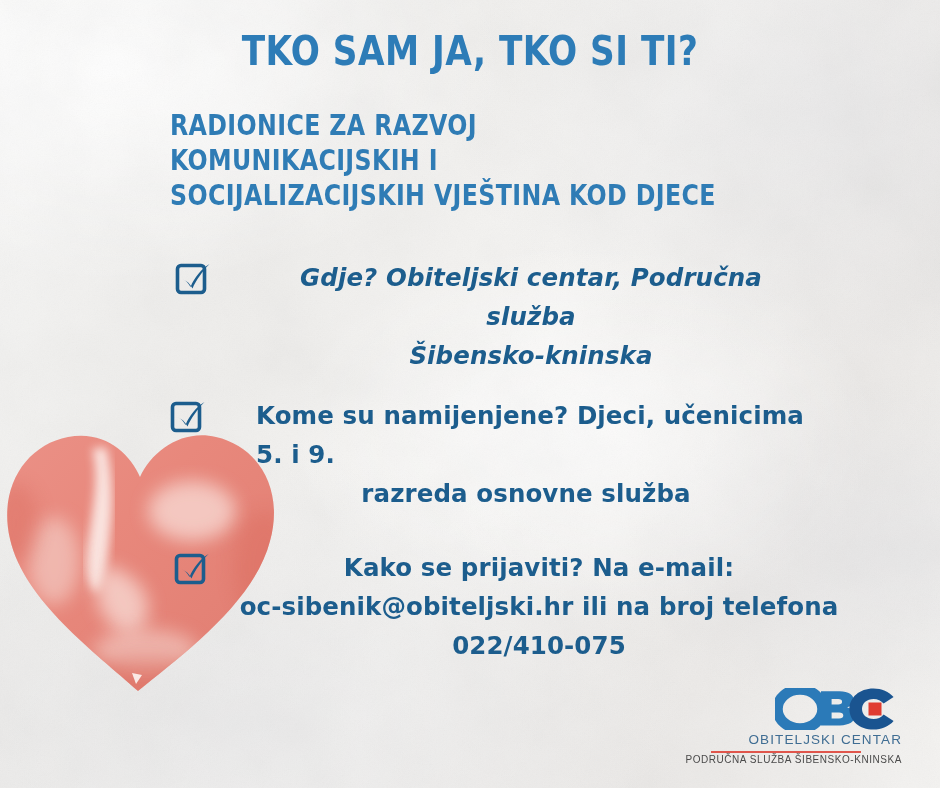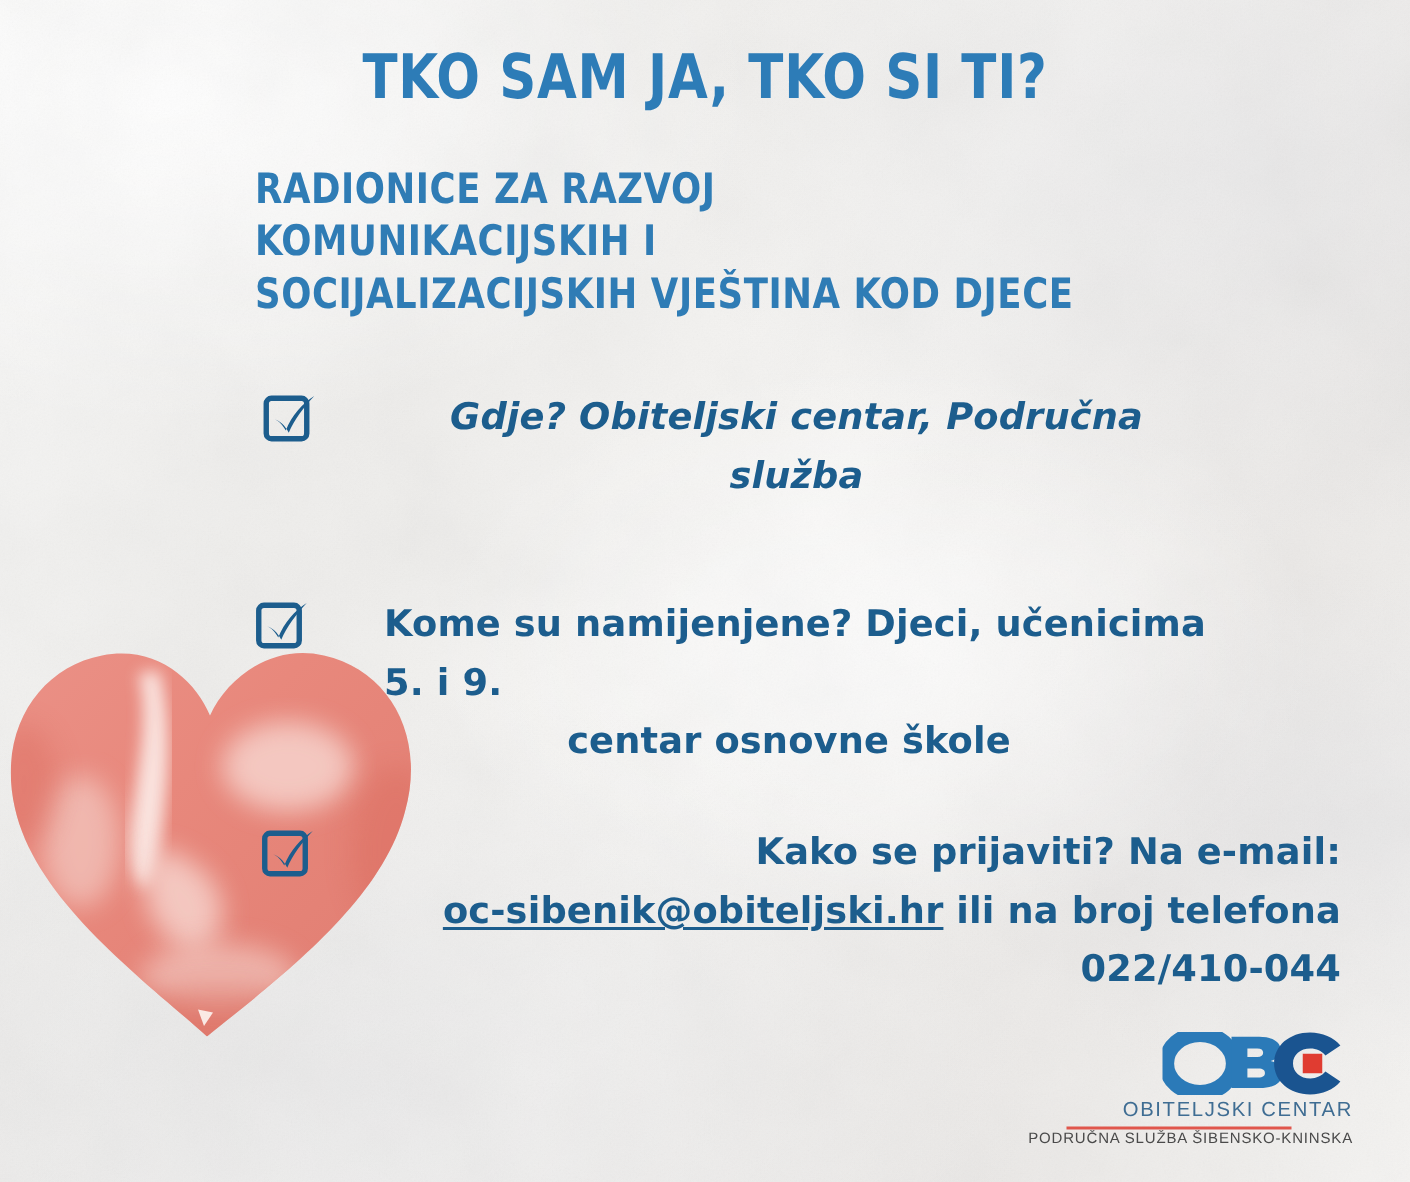--- a/index.html
+++ b/index.html
@@ -88,23 +88,22 @@
 
   #bullet-1{ left:173px; top:258px; width:680px; }
   #bullet-1 .btext{ margin-left:88px; text-align:center; width:540px;font-style:italic; }
 
   #bullet-2{ left:168px; top:396px; width:700px; }
   #bullet-2 .btext{ margin-left:88px; width:580px; }
   #bullet-2 .l1{ display:block; text-align:left; }
   #bullet-2 .l2{ display:block; text-align:center; padding-right:40px; }
 
   #bullet-3{ left:172px; top:548px; width:720px; }
-  #bullet-3 .btext{ margin-left:52px; width:670px; text-align:right; }
+  #bullet-3 .btext{ margin-left:32px; width:670px; text-align:center; }
   #bullet-3 .mail{
-    text-decoration:underline;
     text-decoration-thickness:2px;
     text-underline-offset:3px;
   }
 
   
   .logo{
     position:absolute; left:670px; top:688px;
     width:232px; height:92px;
   }
   .logo-mark{ position:absolute; left:105px; top:0; width:122px; height:42px; }
@@ -218,49 +217,50 @@
   <div class="bullet" id="bullet-1">
     <span class="cbox">
       <svg width="40" height="40" viewBox="0 0 40 40" aria-hidden="true">
         <rect x="4.5" y="7.5" width="27" height="27" rx="3.5" ry="3.5" fill="none" stroke="#1c5d8d" stroke-width="3.6"></rect>
         <path d="M10 21.5 C13 22.5 15.5 25.5 17.5 29 C21.5 19 28.5 11 36.5 6
                  C29.5 13.5 23 22 19.5 30.5 C17 25.5 13.5 22.5 10 21.5 Z" fill="#1c5d8d"></path>
       </svg>
     </span>
     <div class="btext">
       <span>Gdje? Obiteljski centar, Područna služba</span><br>
+      <span>Šibensko-kninska</span>
     </div>
   </div>
 
   <div class="bullet" id="bullet-2">
     <span class="cbox">
       <svg width="40" height="40" viewBox="0 0 40 40" aria-hidden="true">
         <rect x="4.5" y="7.5" width="27" height="27" rx="3.5" ry="3.5" fill="none" stroke="#1c5d8d" stroke-width="3.6"></rect>
         <path d="M10 21.5 C13 22.5 15.5 25.5 17.5 29 C21.5 19 28.5 11 36.5 6
                  C29.5 13.5 23 22 19.5 30.5 C17 25.5 13.5 22.5 10 21.5 Z" fill="#1c5d8d"></path>
       </svg>
     </span>
     <div class="btext">
       <span class="l1">Kome su namijenjene? Djeci, učenicima 5. i 9.</span>
-      <span class="l2">centar osnovne škole</span>
+      <span class="l2">razreda osnovne služba</span>
     </div>
   </div>
 
   <div class="bullet" id="bullet-3">
     <span class="cbox">
       <svg width="40" height="40" viewBox="0 0 40 40" aria-hidden="true">
         <rect x="4.5" y="7.5" width="27" height="27" rx="3.5" ry="3.5" fill="none" stroke="#1c5d8d" stroke-width="3.6"></rect>
         <path d="M10 21.5 C13 22.5 15.5 25.5 17.5 29 C21.5 19 28.5 11 36.5 6
                  C29.5 13.5 23 22 19.5 30.5 C17 25.5 13.5 22.5 10 21.5 Z" fill="#1c5d8d"></path>
       </svg>
     </span>
     <div class="btext">
       <span>Kako se prijaviti? Na e-mail:</span><br>
       <span class="mail">oc-sibenik@obiteljski.hr</span><span> ili na broj telefona</span><br>
-      <span>022/410-044</span>
+      <span>022/410-075</span>
     </div>
   </div>
 
   <div class="logo">
 
     <div class="logo-mark">
       <svg width="122" height="42" viewBox="0 0 122 42" aria-hidden="true">
 
         <ellipse cx="25" cy="21" rx="22.5" ry="19.5" fill="none" stroke="#2b7ab8" stroke-width="10.5"></ellipse>
 

